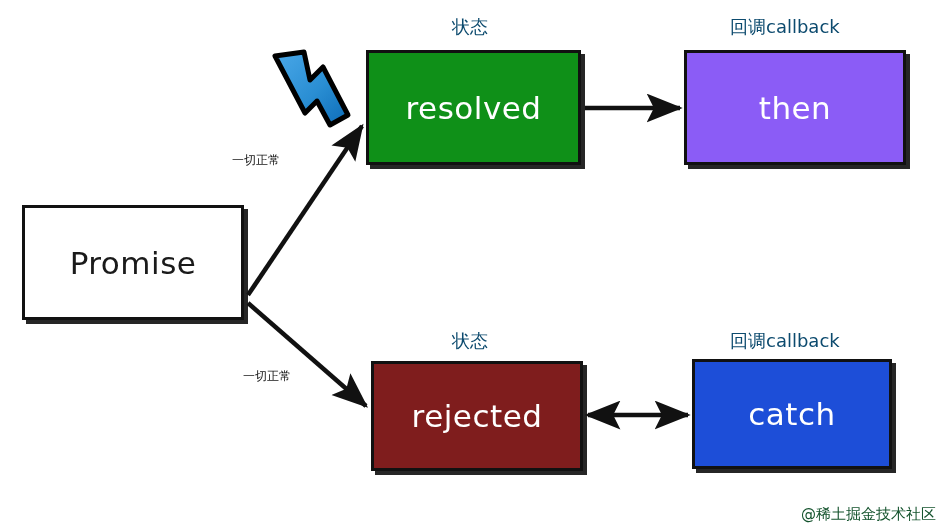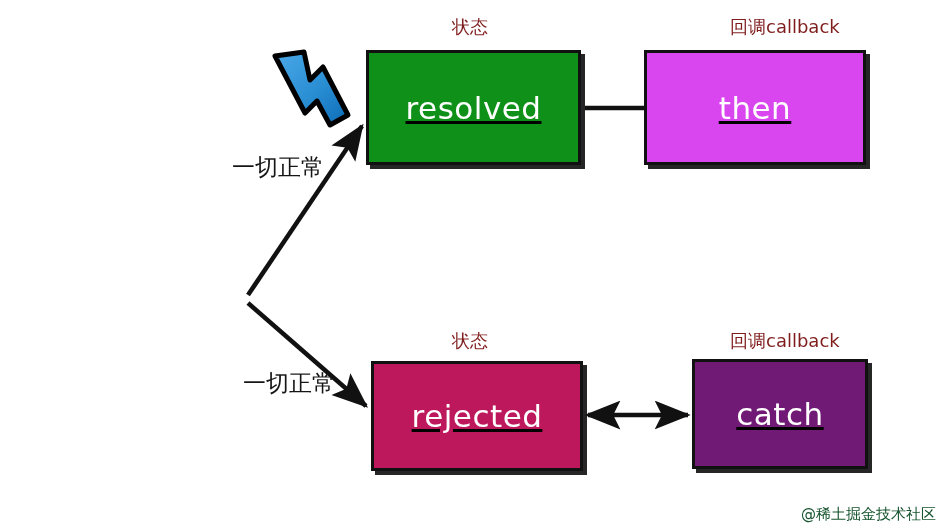--- a/index.html
+++ b/index.html
@@ -26,21 +26,20 @@
   }
 
   .node-box {
     position: absolute;
     box-sizing: border-box;
     border: 3px solid #111111;
     display: flex;
     align-items: center;
     justify-content: center;
     box-shadow: 4px 4px 0 rgba(20,20,20,0.92);
-    text-decoration: underline;
   }
   .node-label {
     font-size: 31px;
     font-weight: 400;
     letter-spacing: 0.5px;
     font-family: "DejaVu Sans", "Liberation Sans", sans-serif;
   }
 
   #node-promise {
     left: 22px;
@@ -52,60 +51,60 @@
   #node-promise .node-label { color: #1a1a1a; }
 
   #node-resolved {
     left: 366px;
     top: 50px;
     width: 215px;
     height: 115px;
     background: #0f9018;
   }
   #node-then {
-    left: 644px;
+    left: 684px;
     top: 50px;
     width: 222px;
     height: 115px;
-    background: #d946ef;
+    background: #8b5cf6;
   }
   #node-rejected {
     left: 371px;
     top: 361px;
     width: 212px;
     height: 110px;
-    background: #be185d;
+    background: #7f1d1d;
   }
   #node-catch {
     left: 692px;
     top: 359px;
-    width: 176px;
+    width: 200px;
     height: 110px;
-    background: #701a75;
+    background: #1d4ed8;
   }
   #node-resolved .node-label,
   #node-then .node-label,
   #node-rejected .node-label,
   #node-catch .node-label { color: #ffffff; }
 
   .cap-label {
     position: absolute;
     font-size: 18px;
-    color: #7f1d1d;
+    color: #0c4a6e;
     white-space: nowrap;
     font-family: "DejaVu Sans", "Liberation Sans", sans-serif;
   }
   #cap-state-top   { left: 452px; top: 15px; }
   #cap-cb-top      { left: 730px; top: 15px; }
   #cap-state-bot   { left: 452px; top: 329px; }
   #cap-cb-bot      { left: 730px; top: 329px; }
 
   .edge-label {
     position: absolute;
-    font-size: 23px;
+    font-size: 12px;
     color: #151515;
     white-space: nowrap;
     font-family: "DejaVu Serif", "Liberation Serif", serif;
   }
   #edge-label-ok  { left: 232px; top: 152px; }
   #edge-label-err { left: 243px; top: 368px; }
 
   #watermark {
     position: absolute;
     right: 14px;
@@ -147,20 +146,23 @@
     <g>
       <path d="M275,56 L304,52 L310,80 L323,67 L348,115 L330,125 L317,101 L305,113 Z" fill="url(#blueGrad)" stroke="#000000" stroke-width="5" stroke-linejoin="round"></path>
     </g>
   </svg>
 
   <div class="cap-label" id="cap-state-top">状态</div>
   <div class="cap-label" id="cap-cb-top">回调callback</div>
   <div class="cap-label" id="cap-state-bot">状态</div>
   <div class="cap-label" id="cap-cb-bot">回调callback</div>
 
+  <div class="node-box" id="node-promise">
+    <span class="node-label">Promise</span>
+  </div>
 
   <div class="node-box" id="node-resolved">
     <span class="node-label">resolved</span>
   </div>
 
   <div class="node-box" id="node-then">
     <span class="node-label">then</span>
   </div>
 
   <div class="node-box" id="node-rejected">

